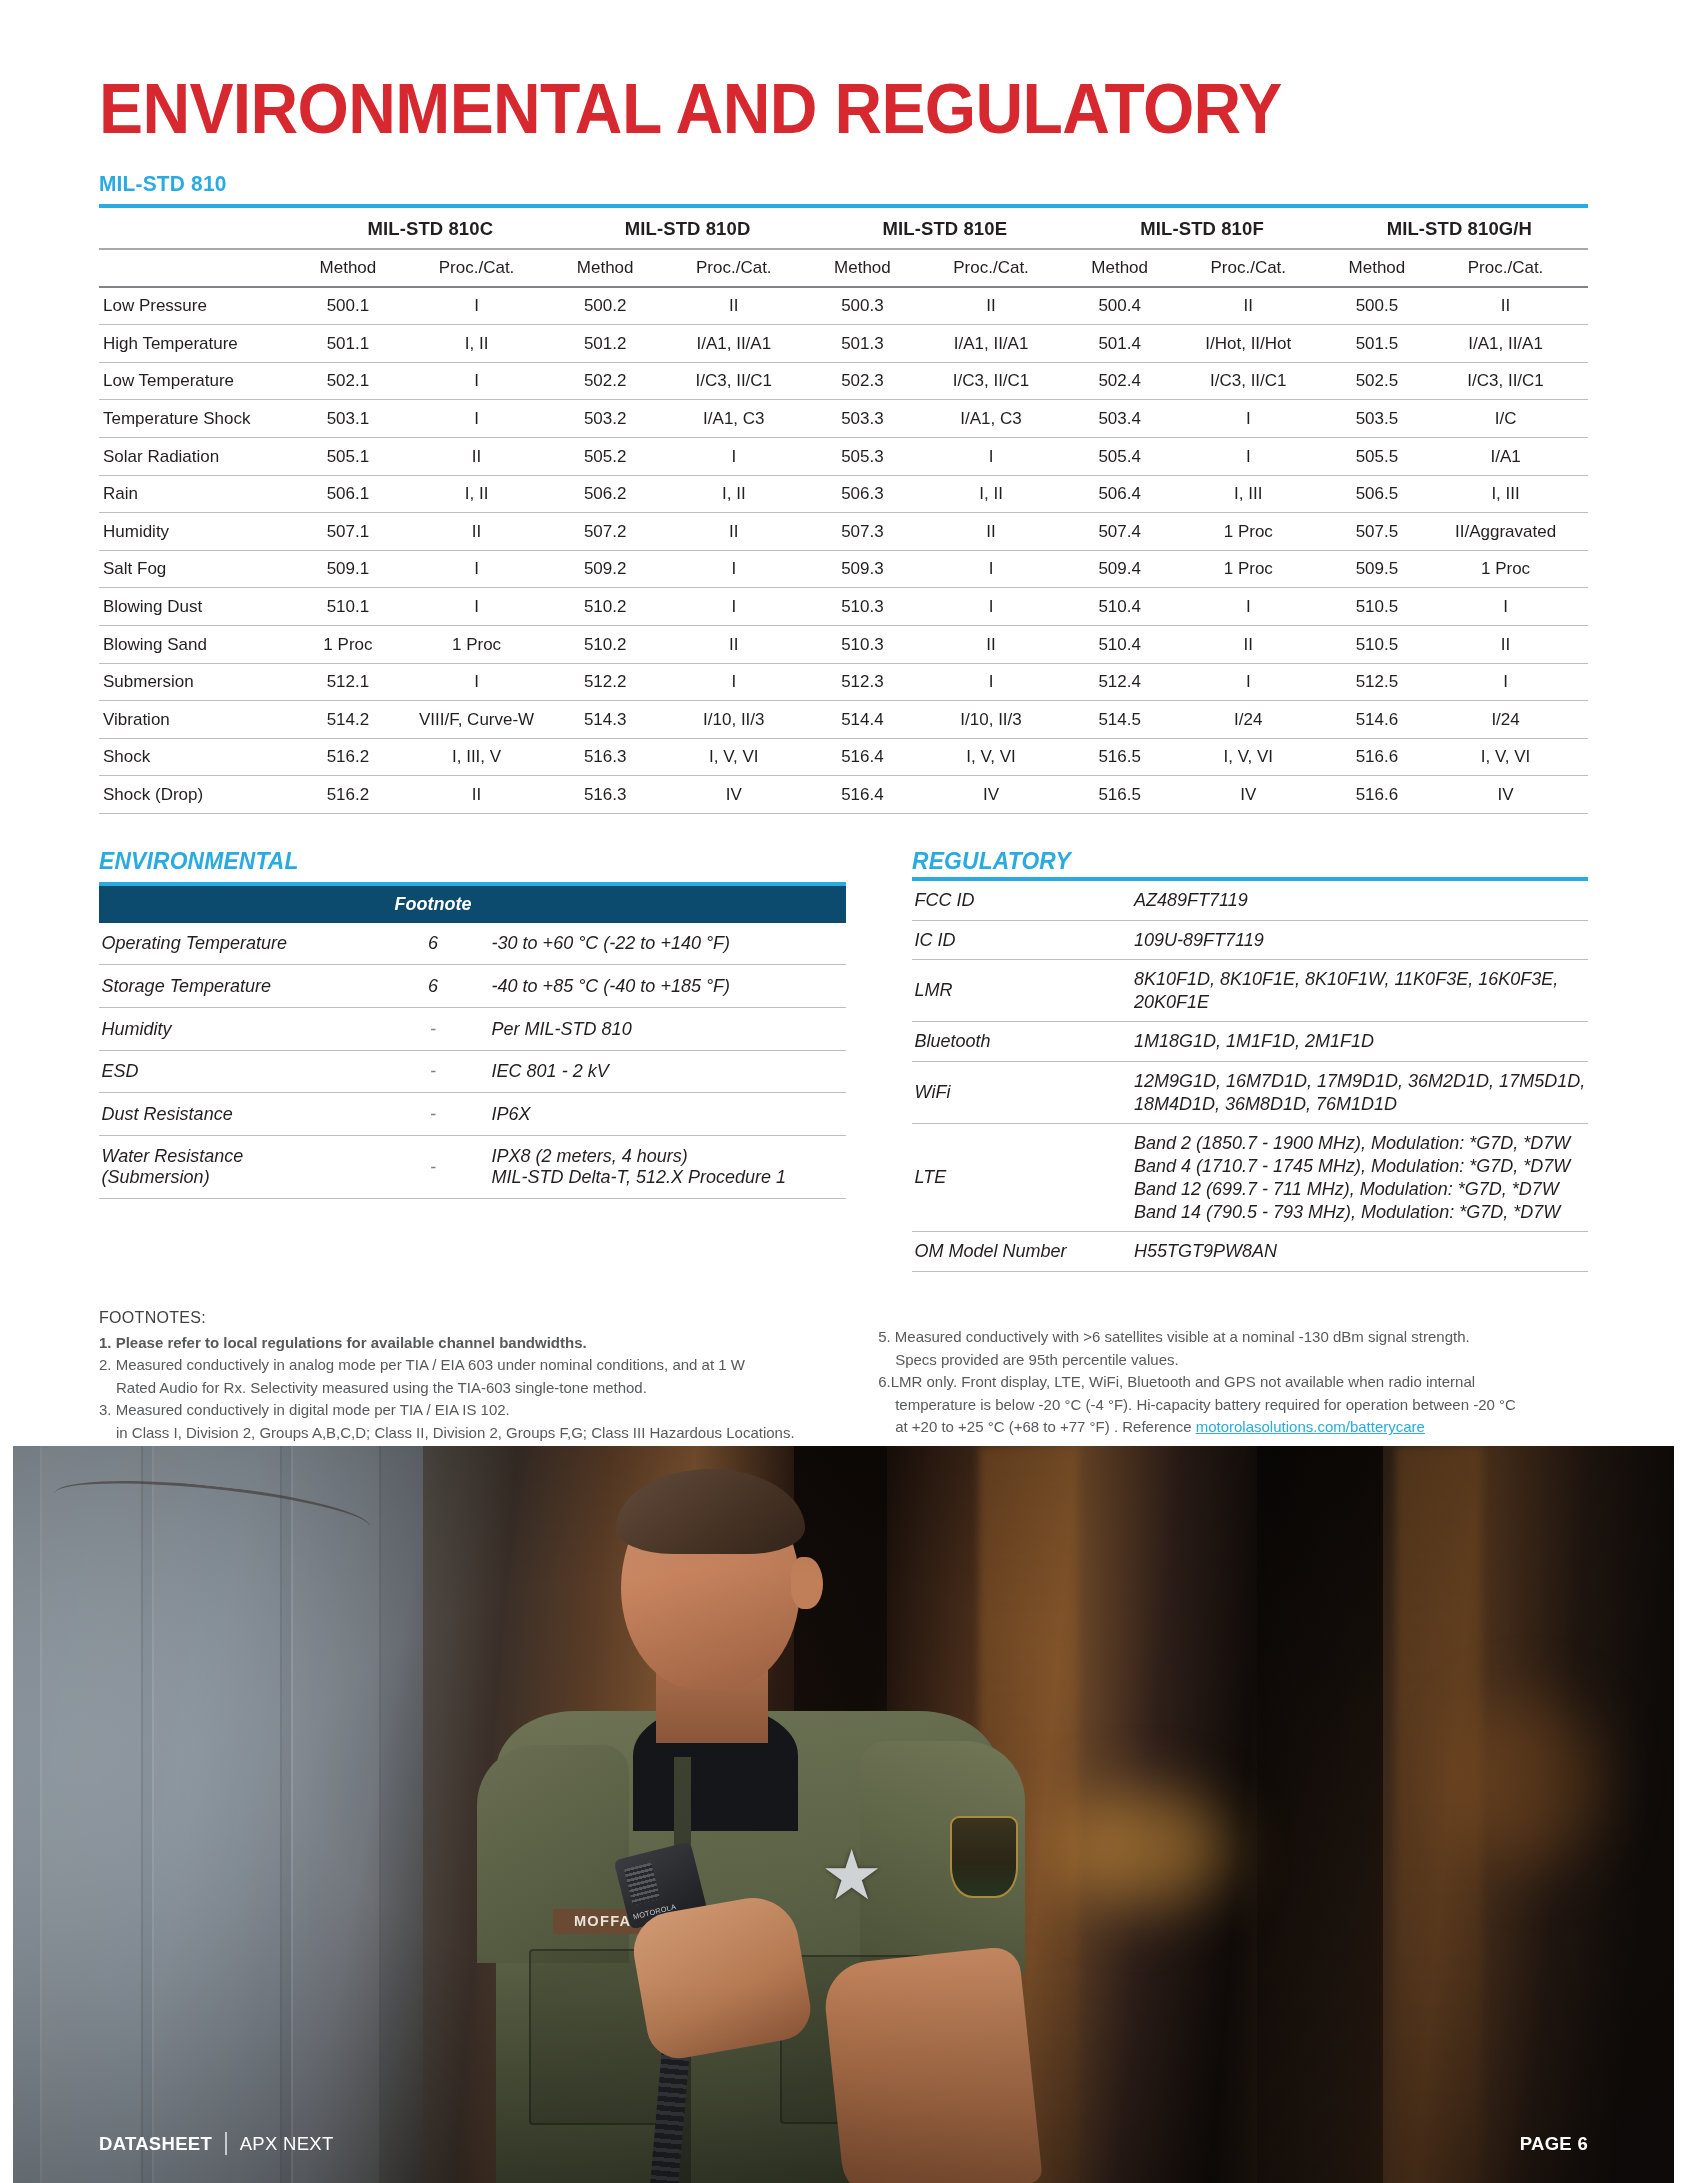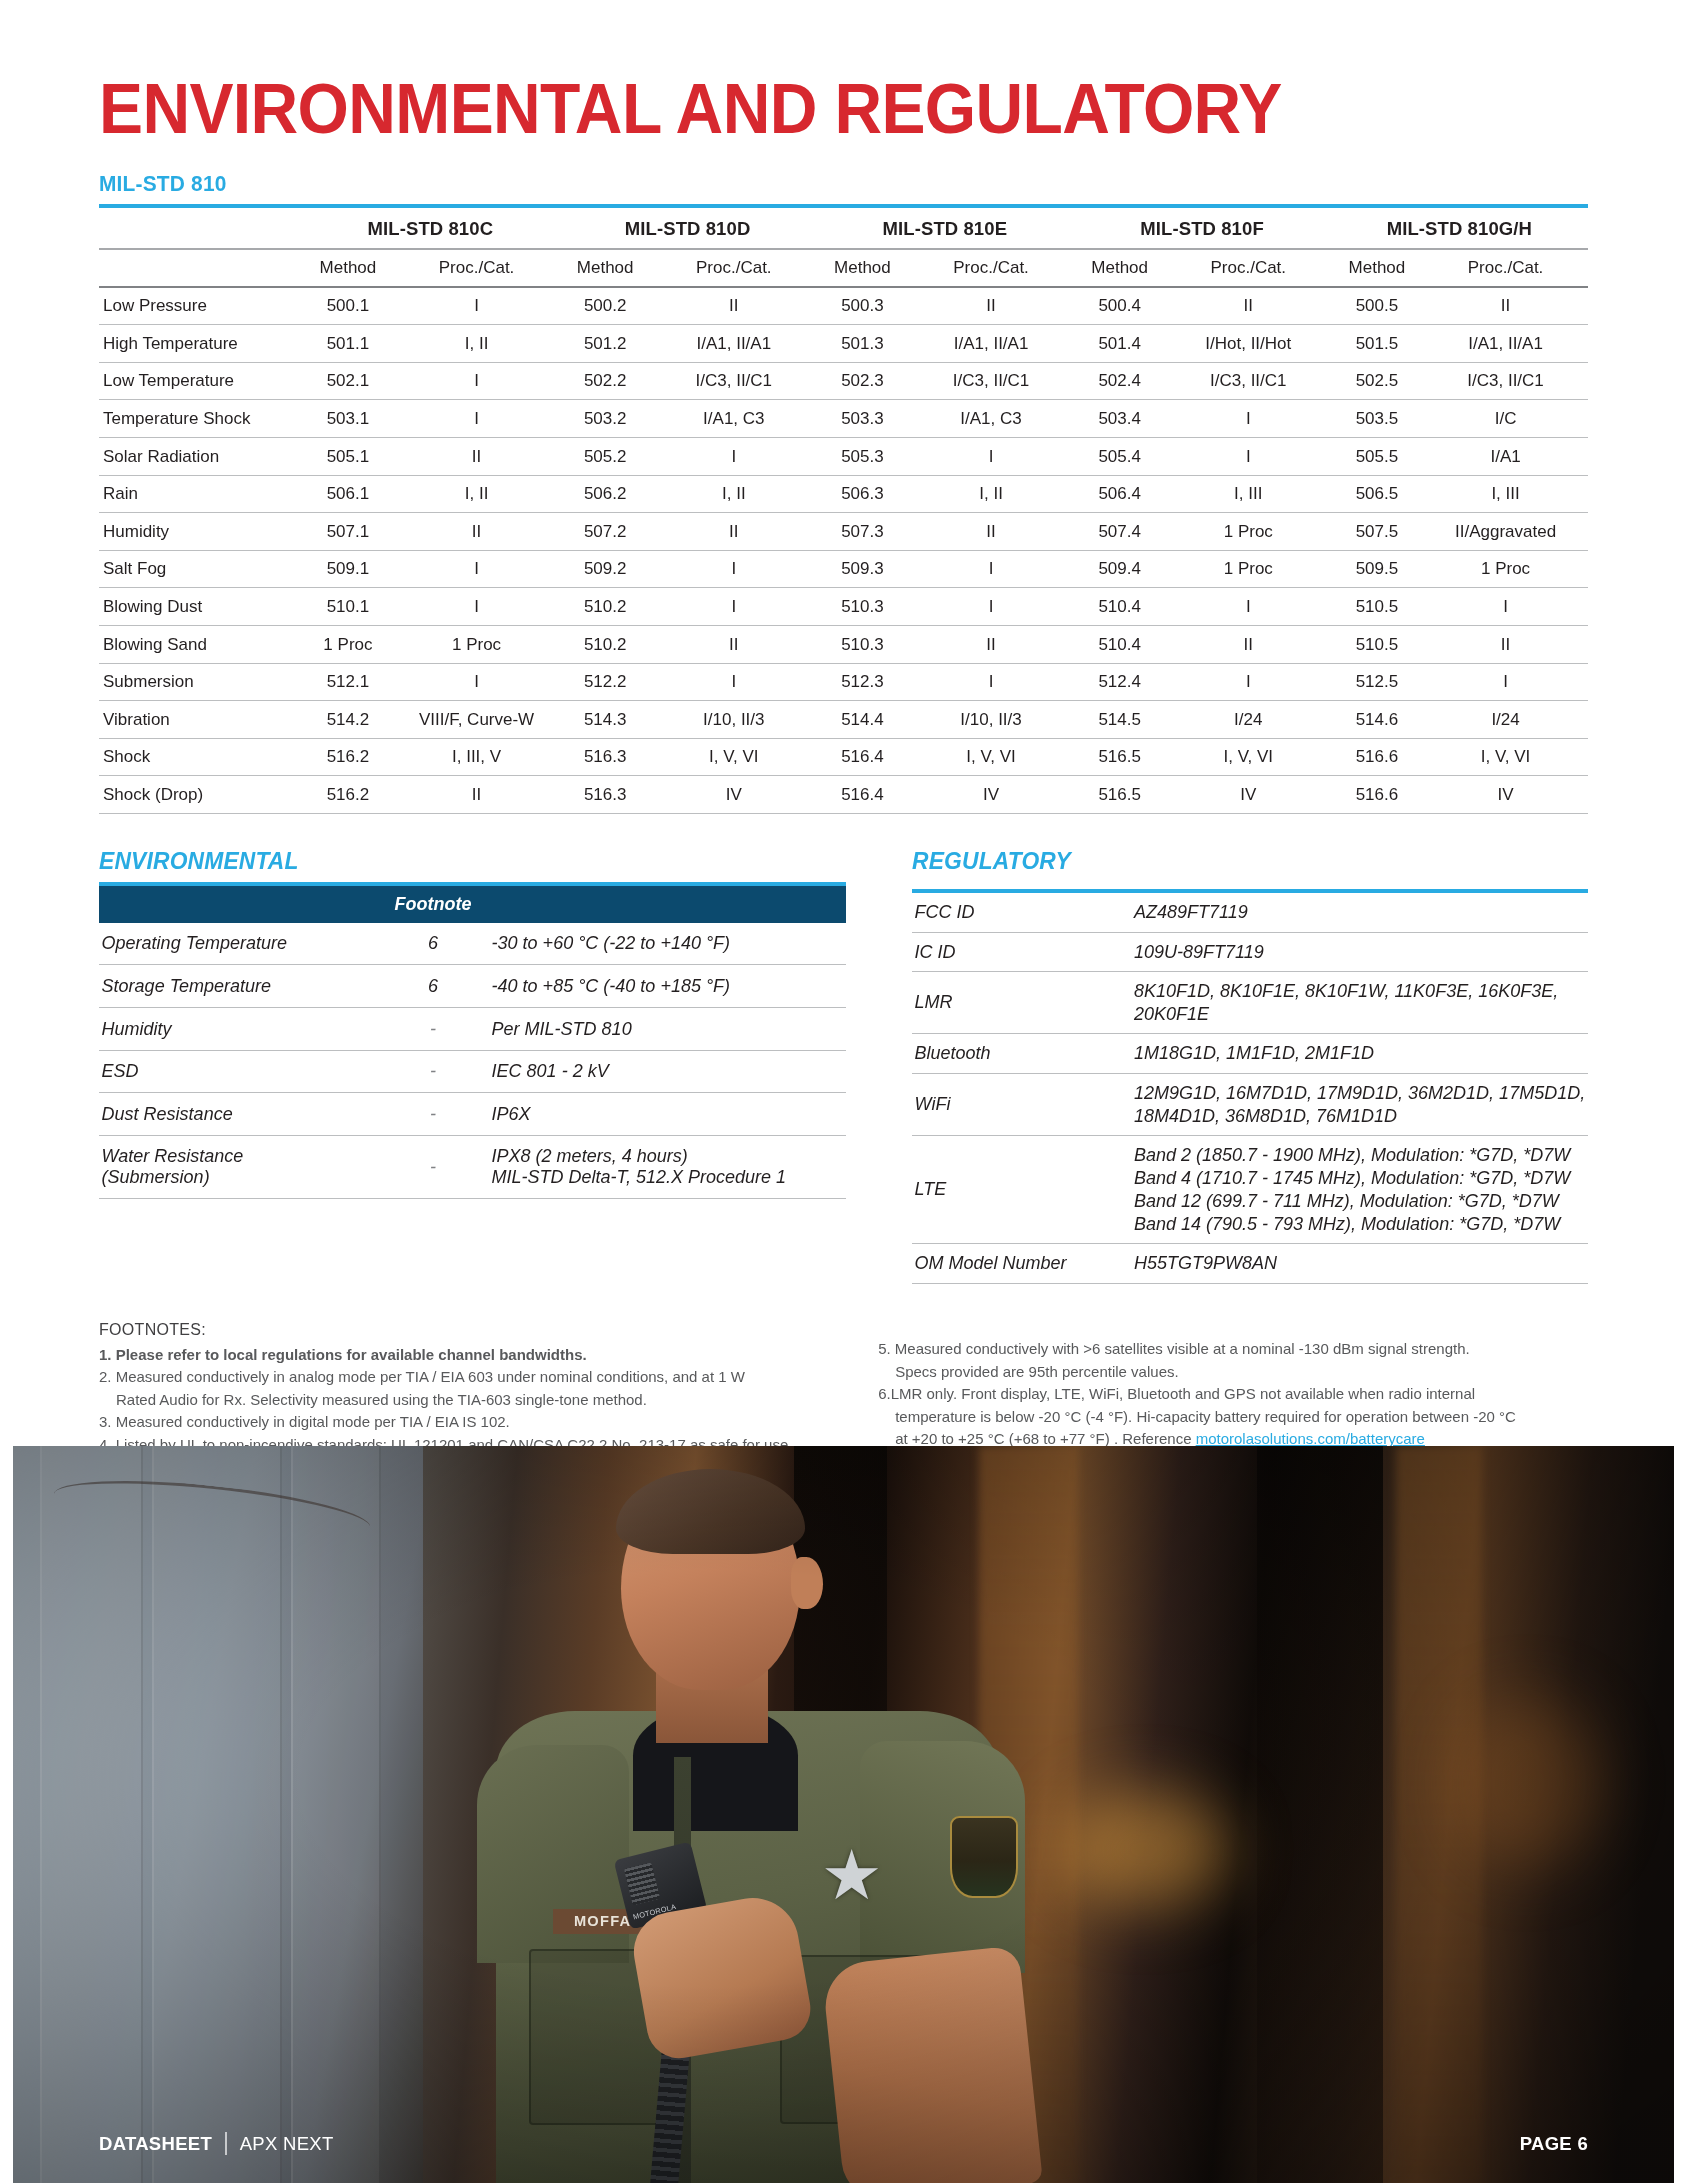--- a/index.html
+++ b/index.html
@@ -129,21 +129,21 @@
     font-size: 18px;
     vertical-align: middle;
   }
   table.env tbody td.name { text-align: left; padding-left: 2.6px; }
   table.env tbody td.fn { text-align: center; color: #231f20; }
   table.env tbody td.fn.dash { color: #808285; }
   table.env tbody td.val { text-align: left; padding-left: 2.6px; }
   table.env tbody td .sub { display: block; }
 
   
-  table.reg { font-size: 18px; margin-top: 16px; }
+  table.reg { font-size: 18px; margin-top: 4px; }
   table.reg tbody tr:first-child td { border-top: 4px solid #29abe2; }
   table.reg tbody td {
     border-bottom: 1.3px solid #bcbec0;
     padding: 8px 0 7.3px 0;
     font-size: 18px;
     vertical-align: middle;
   }
   table.reg tbody td.key { text-align: left; padding-left: 2.6px; width: 218px; }
   table.reg tbody td.val { text-align: left; padding-left: 4px; }
   table.reg tbody td.val .line { display: block; line-height: 1.28; }
@@ -776,21 +776,20 @@
             <span style="display: block; font-weight: bold;">1. Please refer to local regulations for available channel bandwidths.</span>
           </div>
           <div class="fn-item">
             <span style="display: block;">2. Measured conductively in analog mode per TIA / EIA 603 under nominal conditions, and at 1 W</span>
             <span class="cont">Rated Audio for Rx. Selectivity measured using the TIA-603 single-tone method.</span>
           </div>
           <div class="fn-item">
             <span style="display: block;">3. Measured conductively in digital mode per TIA / EIA IS 102.</span>
           </div>
           <div class="fn-item">
-            <span style="display: block;">4. Listed by UL to non-incendive standards: UL 121201 and CAN/CSA C22.2 No. 213-17 as safe for use</span>
             <span class="cont">in Class I, Division 2, Groups A,B,C,D; Class II, Division 2, Groups F,G; Class III Hazardous Locations.</span>
           </div>
         </div>
     </div>
     <div class="fn-gap"></div>
     <div class="fn-right">
       <div style="height:20.5px"></div>
       <div id="fn-right-body">
           <div class="fn-item">
             <span style="display: block;">5. Measured conductively with &gt;6 satellites visible at a nominal -130 dBm signal strength.</span>

